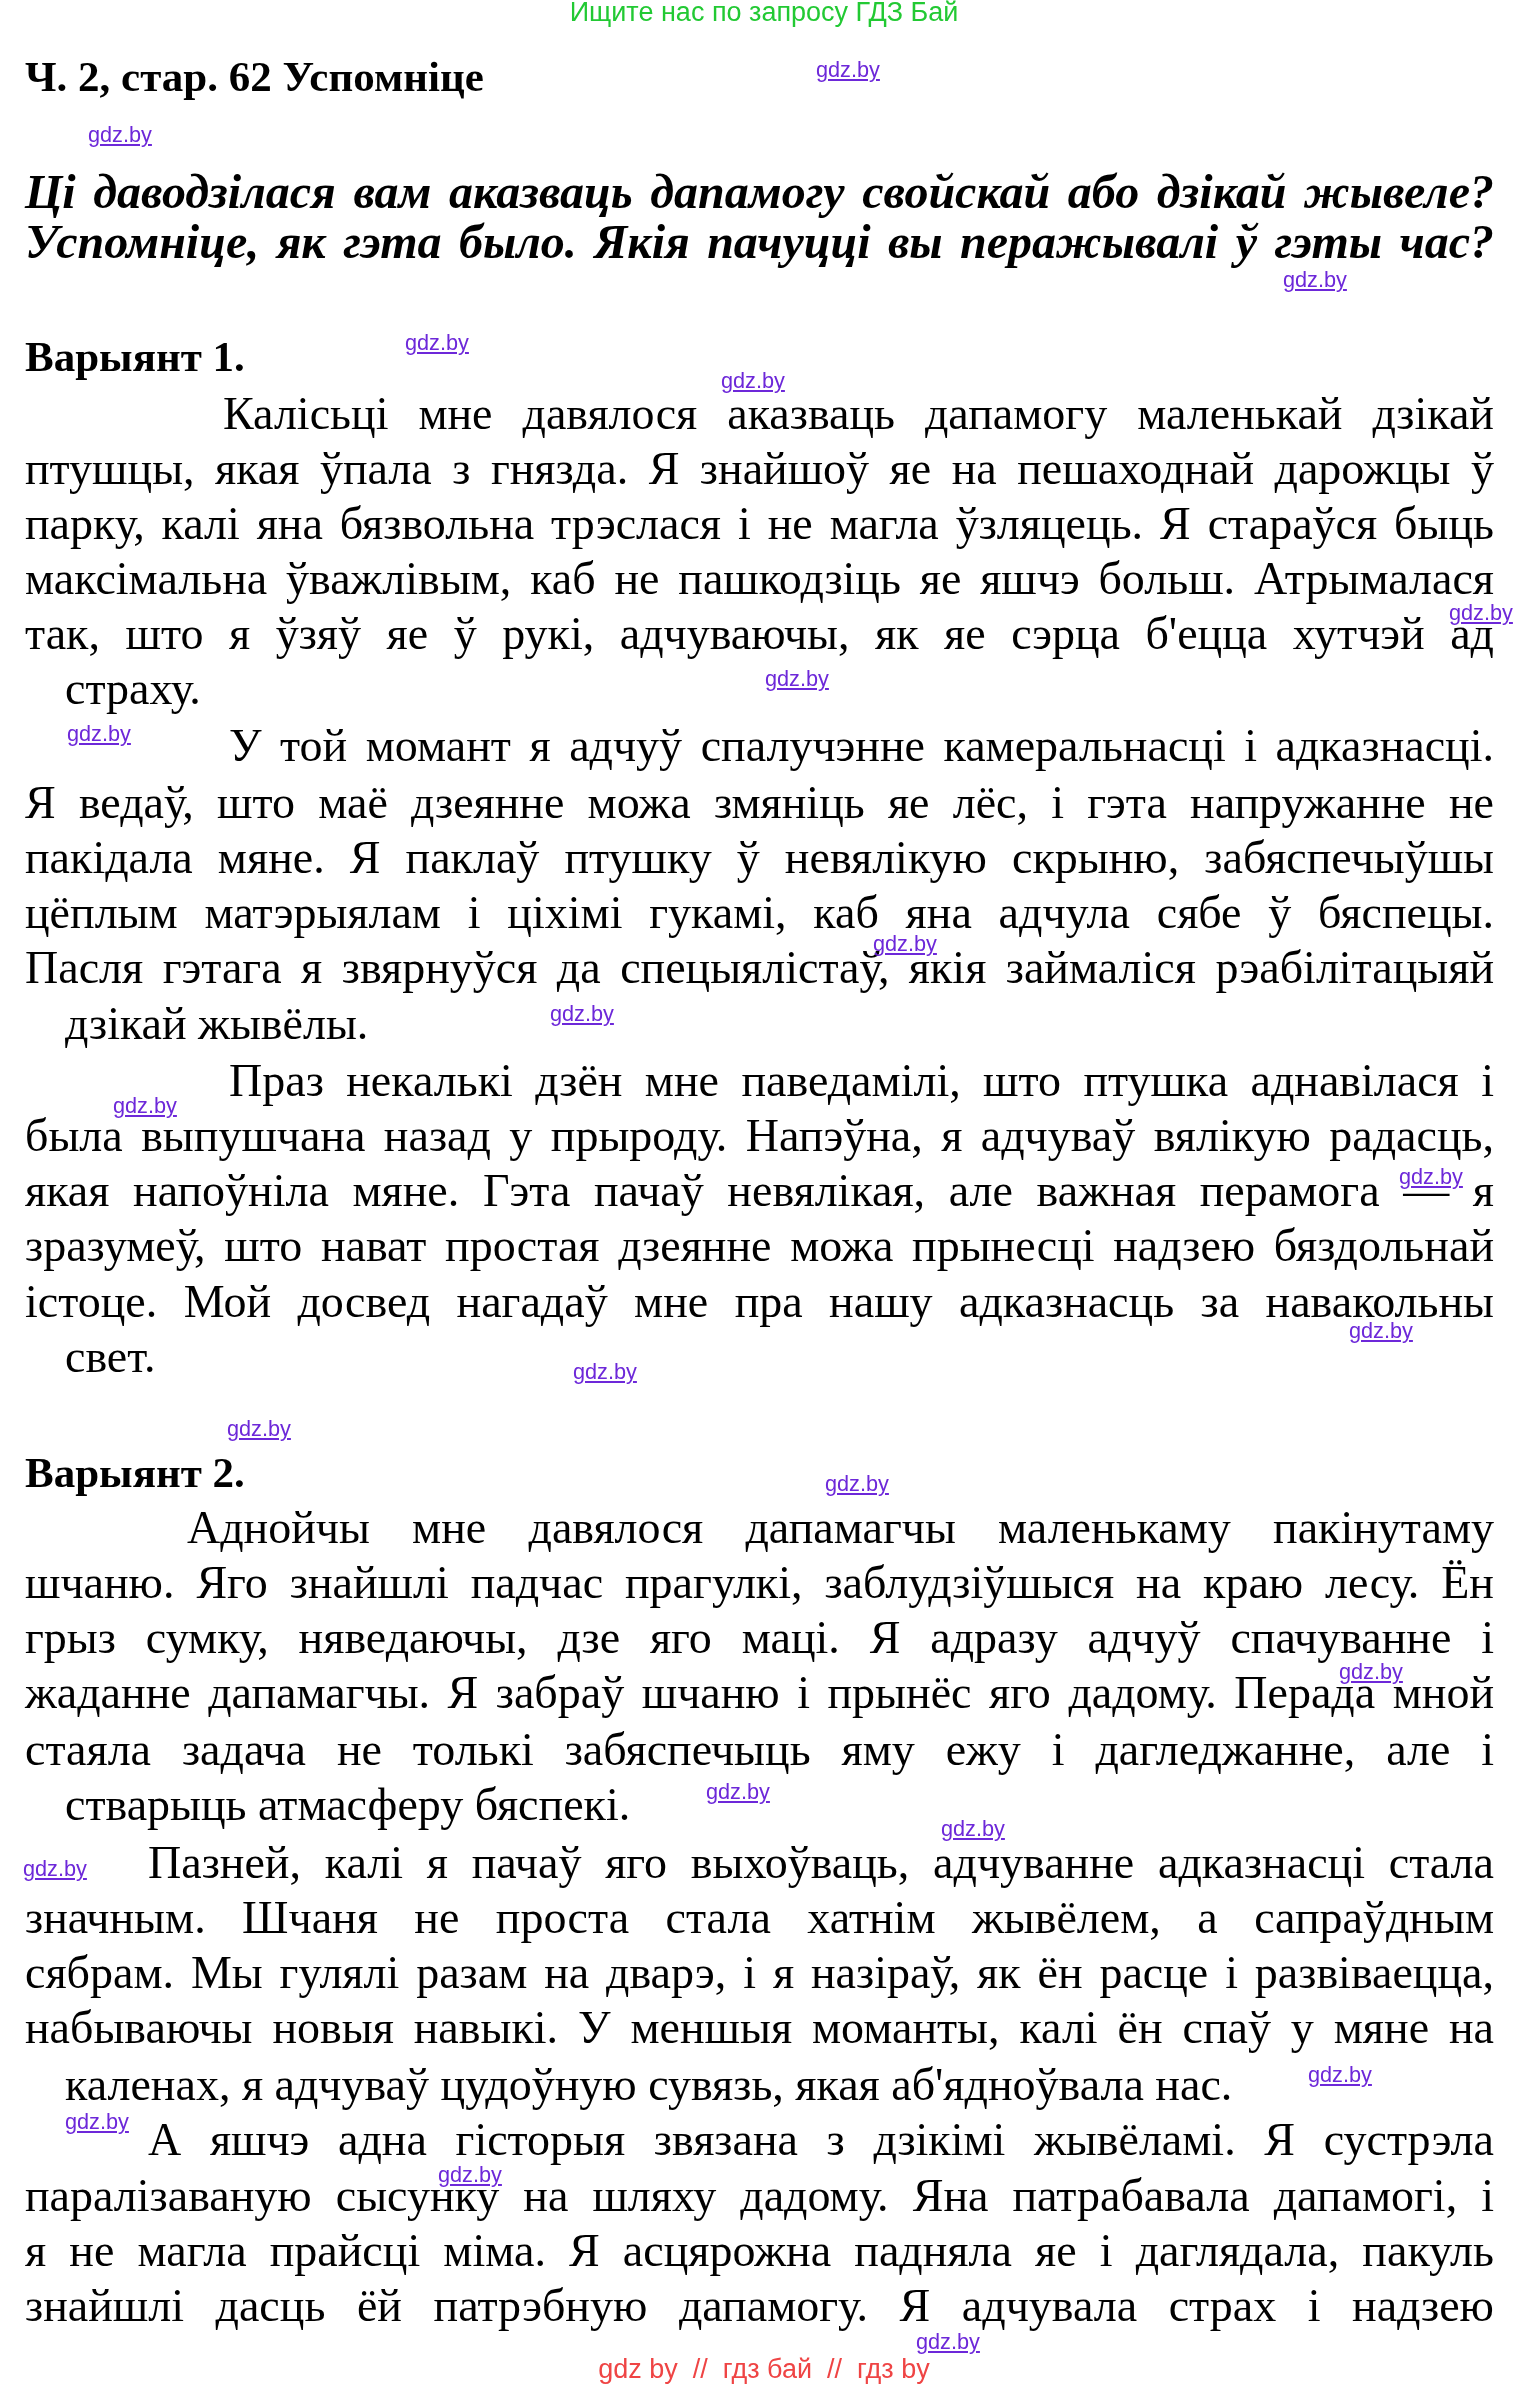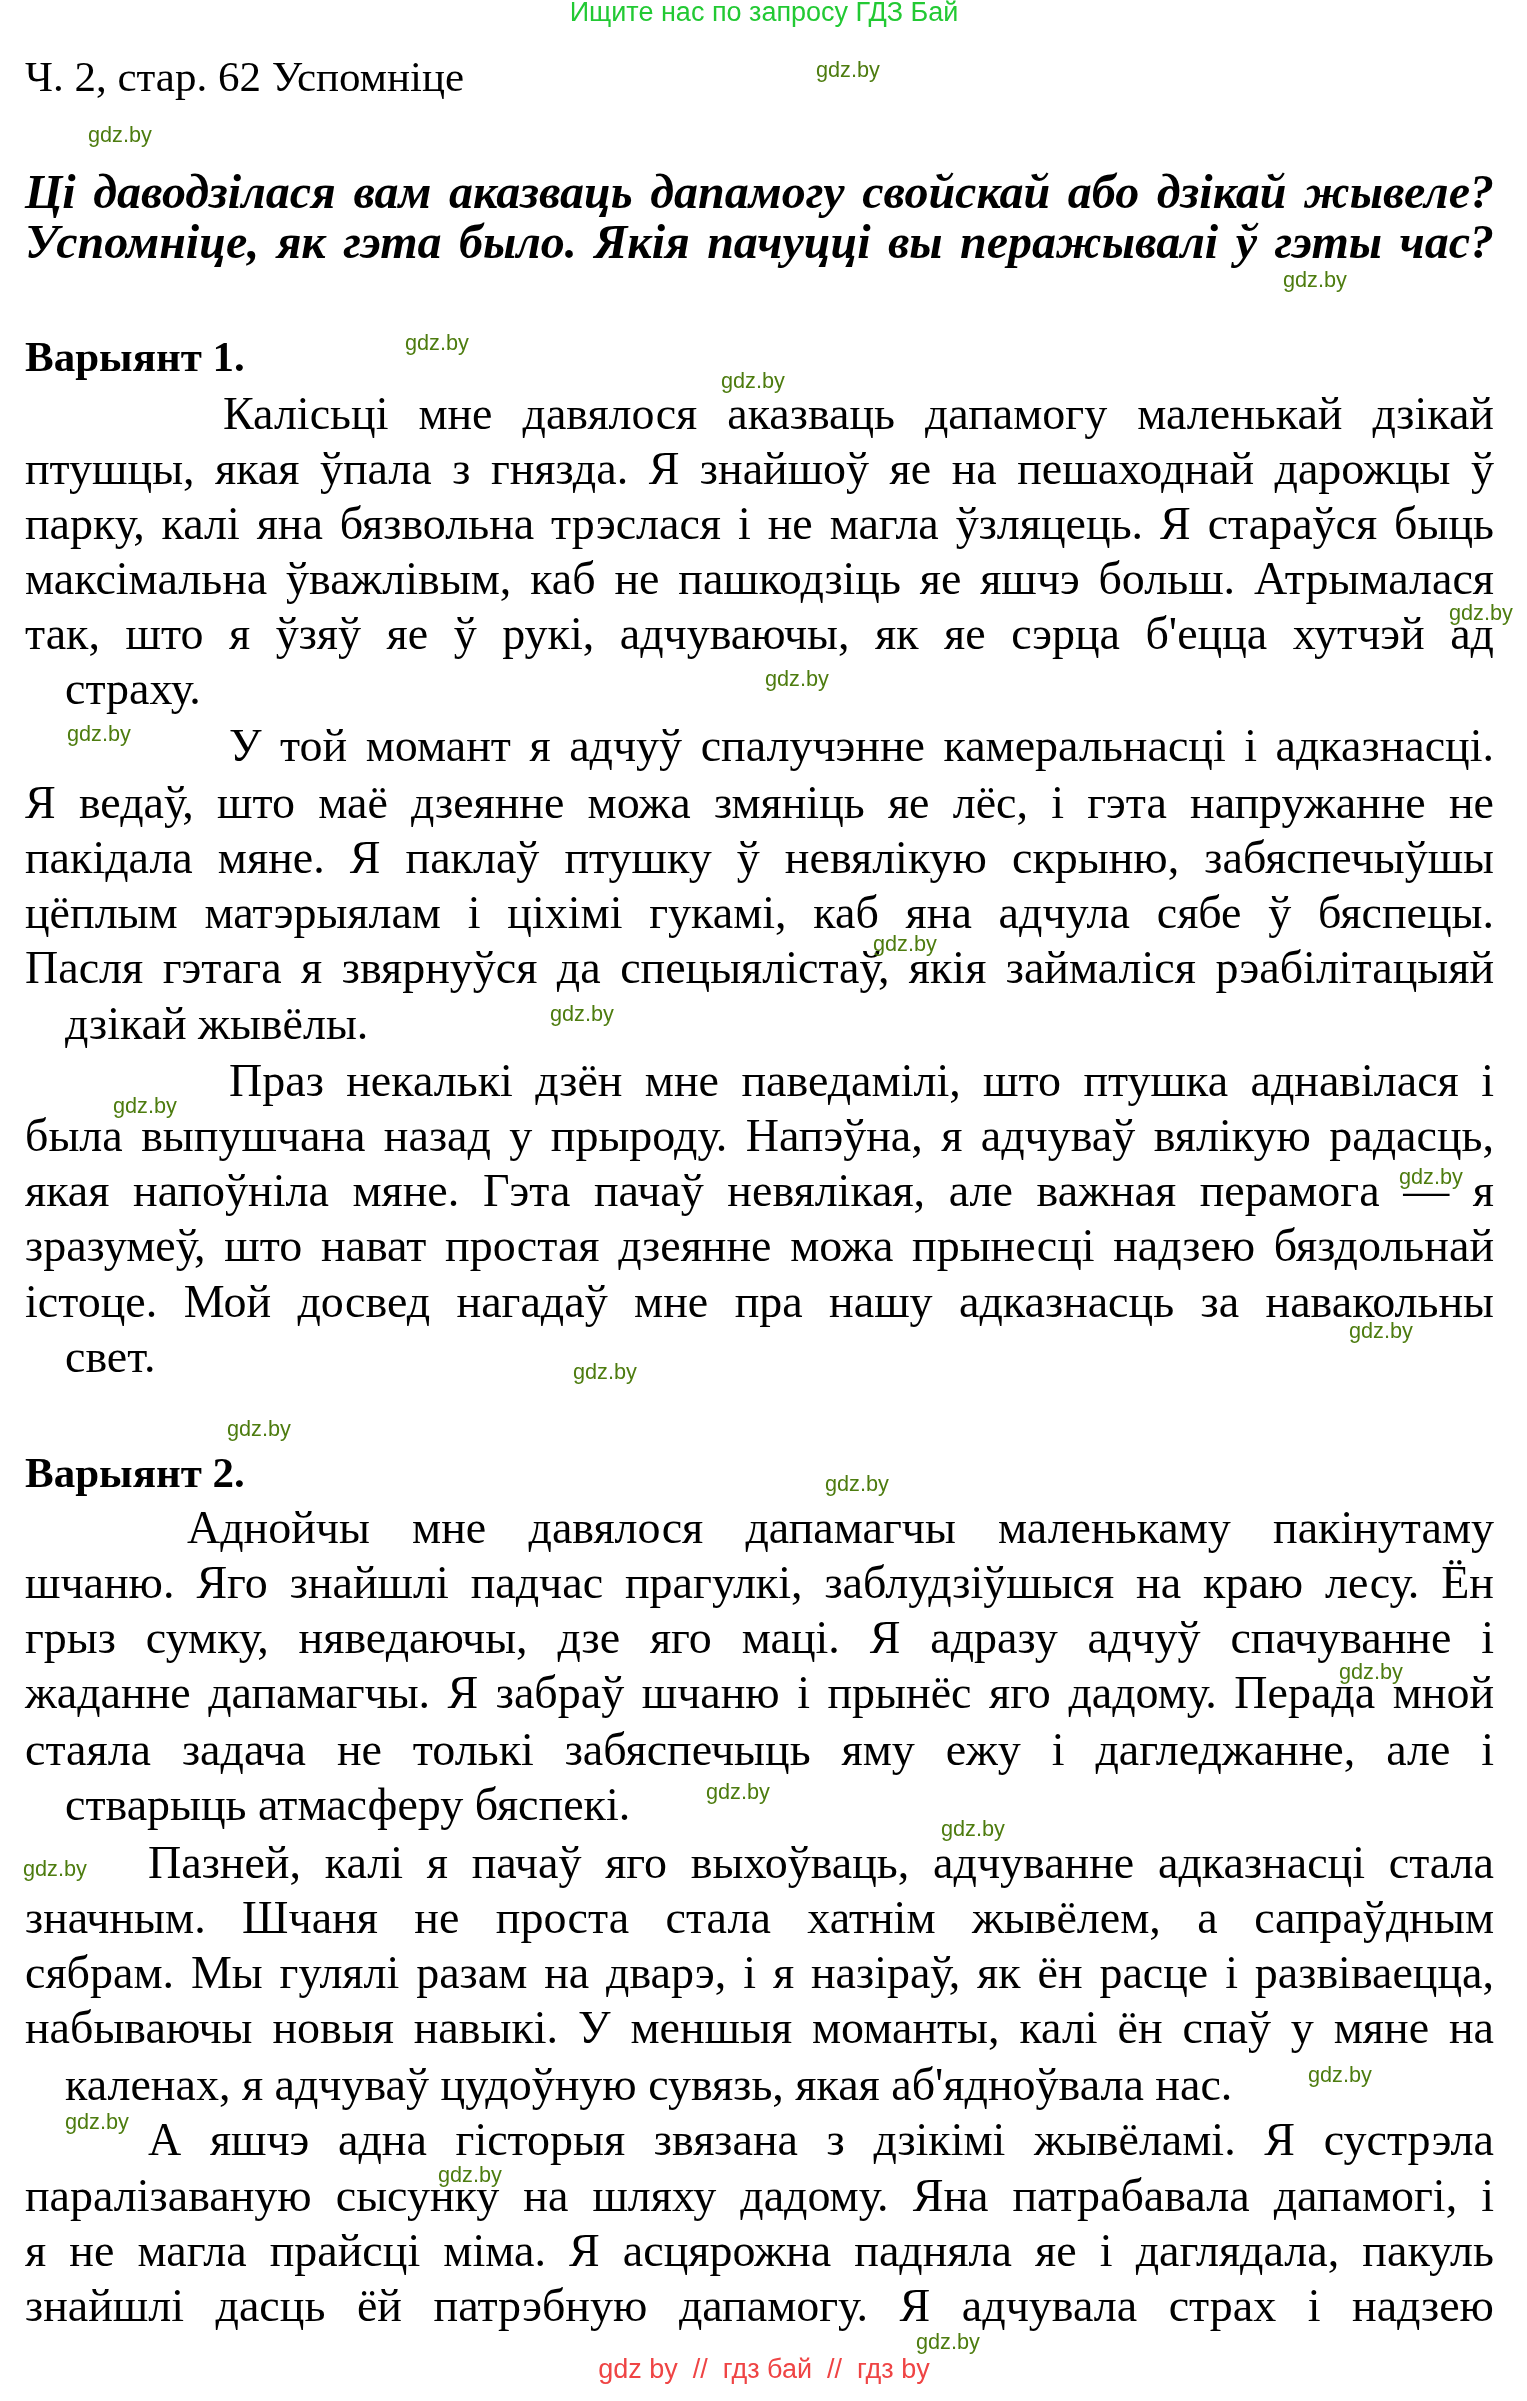--- a/index.html
+++ b/index.html
@@ -1,28 +1,28 @@
 <!DOCTYPE html>
 <html style="font-size:13.3px"><head>
 <meta charset="utf-8">
 <style>
   html, body { margin:0; padding:0; background:#ffffff; }
   body { width:1528px; height:2401px; position:relative; overflow:hidden; font-family:"Liberation Serif", serif; color:#000; }
   .hdr { position:absolute; left:0; width:1528px; top:-3.3px; text-align:center; font-family:"Liberation Sans", sans-serif; font-size:27px; color:#22c933; }
   .ftr { position:absolute; left:0; width:1528px; top:2354px; text-align:center; font-family:"Liberation Sans", sans-serif; font-size:27px; color:#ef4444; white-space:pre; }
-  .title { position:absolute; left:25px; top:52px; font-size:43px; font-weight:normal; line-height:50px; white-space:nowrap;text-align:center; }
+  .title { position:absolute; left:25px; top:52px; font-size:43px; font-weight:bold; line-height:50px; white-space:nowrap;text-align:center; }
   .q { position:absolute; left:25px; width:1469px; font-size:48px; font-weight:bold; font-style:italic; line-height:50px; white-space:nowrap; text-align:justify; text-align-last:justify; }
   .vh { position:absolute; left:25px; font-size:43px; font-weight:bold; line-height:50px; white-space:nowrap; }
   .ln { position:absolute; left:25px; width:1469px; font-size:46px; line-height:55px; white-space:nowrap; text-align:justify; text-align-last:justify; }
   .ln.end { text-align-last:left;margin-left:40px; }
   .ln.ind1 { left:223px; width:1271px; }
   .ln.ind2 { left:229px; width:1265px; }
   .ln.ind3 { left:187px; width:1307px;font-family:Liberation Serif, serif; }
   .ln.ind4 { left:148px; width:1346px; }
-  .wm { position:absolute; font-family:"Liberation Sans", sans-serif; font-size:21.7px; color:#4d7c0f; white-space:nowrap; }
+  .wm { position:absolute; font-family:"Liberation Sans", sans-serif; font-size:21.7px; color:#6d28d9; white-space:nowrap;text-decoration:underline; }
 </style>
 </head>
 <body>
 
 <div class="hdr">Ищите нас по запросу ГДЗ Бай</div>
 
 <div class="title">Ч. 2, стар. 62 Успомніце</div>
 
 <div class="q" style="top:167px">Ці даводзілася вам аказваць дапамогу свойскай або дзікай жывеле?</div>
 <div class="q" style="top:217px">Успомніце, як гэта было. Якія пачуцці вы перажывалі ў гэты час?</div>

